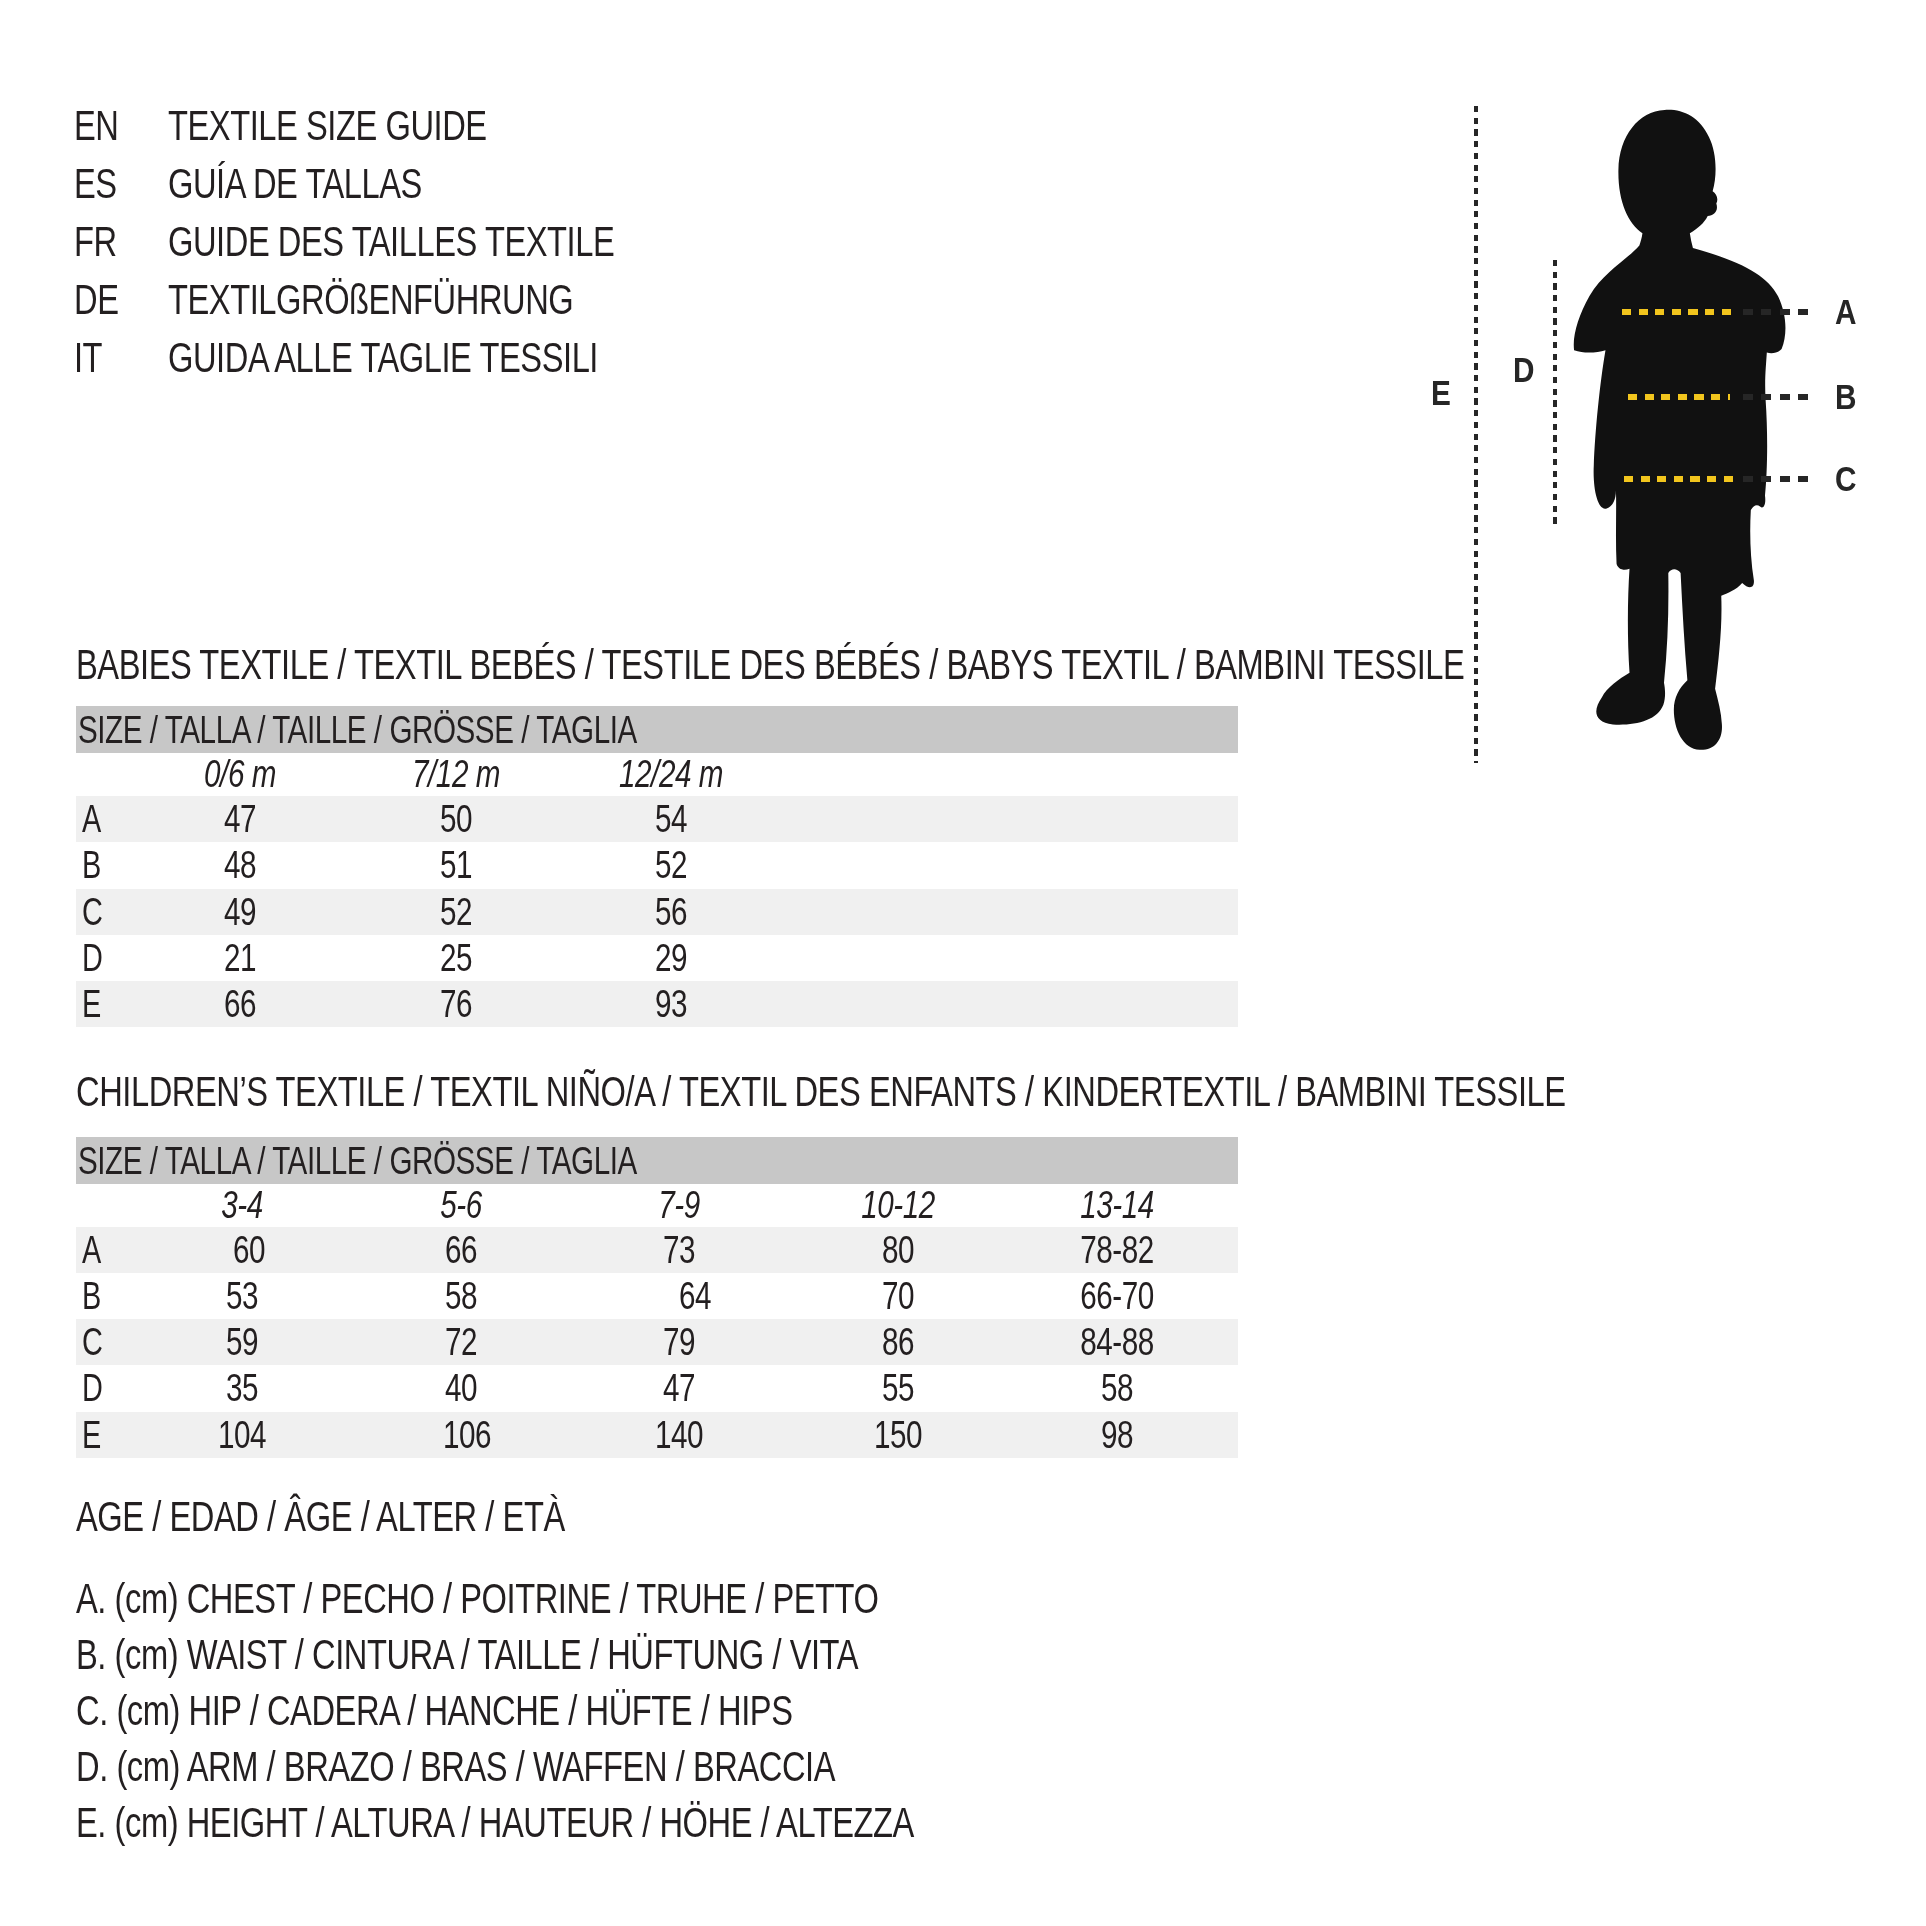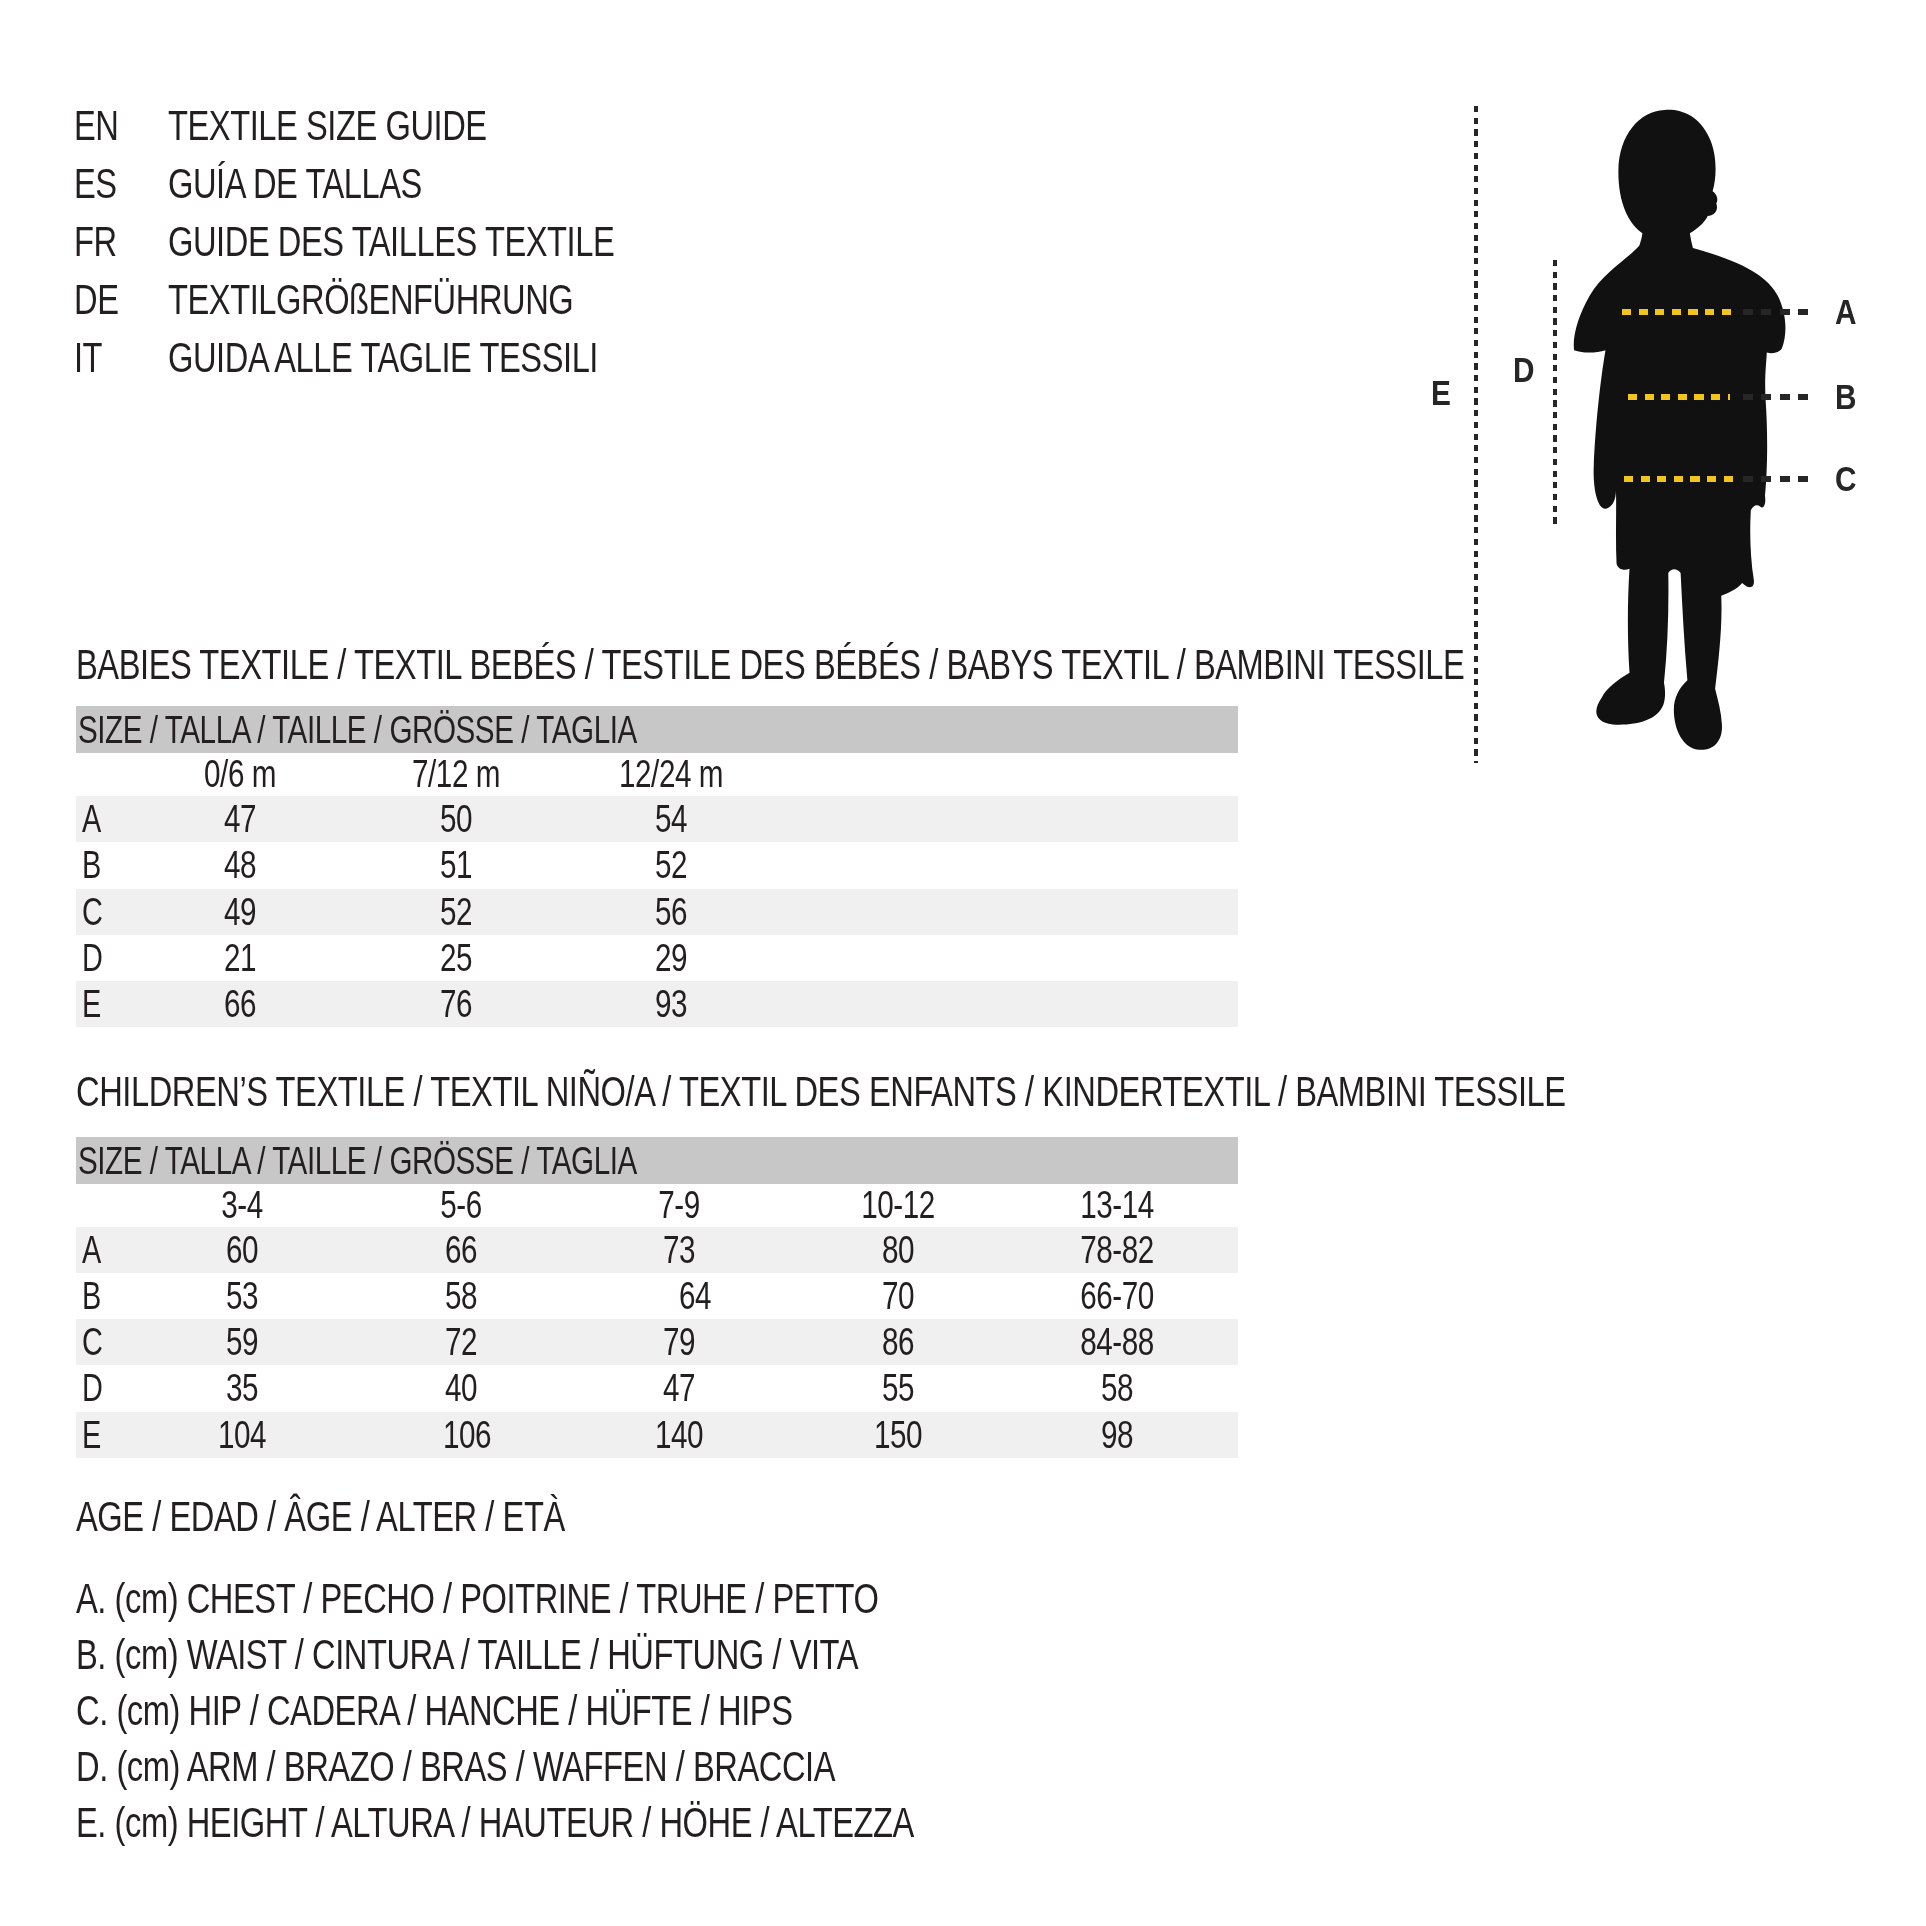--- a/index.html
+++ b/index.html
@@ -22,21 +22,21 @@
   .vdash{position:absolute;width:4.3px;background-image:repeating-linear-gradient(180deg,#262626 0 6.2px,transparent 6.2px 11.7px);}
   .hdash-y{position:absolute;height:5.5px;background-image:repeating-linear-gradient(90deg,#f2c51d 0 9.2px,transparent 9.2px 16.6px);}
   .hdash-k{position:absolute;height:5.5px;background-image:repeating-linear-gradient(90deg,#262626 0 10px,transparent 10px 18.5px);}
   .mlabel{position:absolute;font-size:35px;font-weight:700;height:33px;line-height:33px;color:#262626;
           transform:scaleX(.85);transform-origin:0 50%;}
 
   
   .sec-title{position:absolute;left:76px;font-size:43px;height:49px;line-height:49px;}
   .band{position:absolute;left:76px;width:1162px;box-sizing:border-box;}
   .thead{height:47px;line-height:47px;background:#c7c7c7;font-size:39px;padding-left:2px;}
-  .cols{height:43px;line-height:43px;font-size:38px;}
+  .cols{height:43px;line-height:43px;font-size:38px;font-style:italic;}
   .trow{height:46px;line-height:46px;font-size:38px;}
   .shade{background:#f0f0f0;}
   .rletter{position:absolute;left:6.2px;top:0;}
   .cell{position:absolute;width:216px;top:0;}
 
   
   .legend-line{position:absolute;left:76px;font-size:43px;height:49px;line-height:49px;}
 </style>
 </head>
 <body>
@@ -229,21 +229,21 @@
     <span class="cell" style="left:714px">
         <span class="cond-c">10-12</span>
       </span>
     <span class="cell" style="left:933px">
         <span class="cond-c">13-14</span>
       </span>
   </div>
 
   <div class="band trow shade" style="top:1227px">
     <span class="rletter cond">A</span>
-    <span class="cell" style="left:58px">
+    <span class="cell" style="left:65px">
         <span class="cond-c">60</span>
       </span>
     <span class="cell" style="left:277px">
         <span class="cond-c">66</span>
       </span>
     <span class="cell" style="left:495px">
         <span class="cond-c">73</span>
       </span>
     <span class="cell" style="left:714px">
         <span class="cond-c">80</span>

